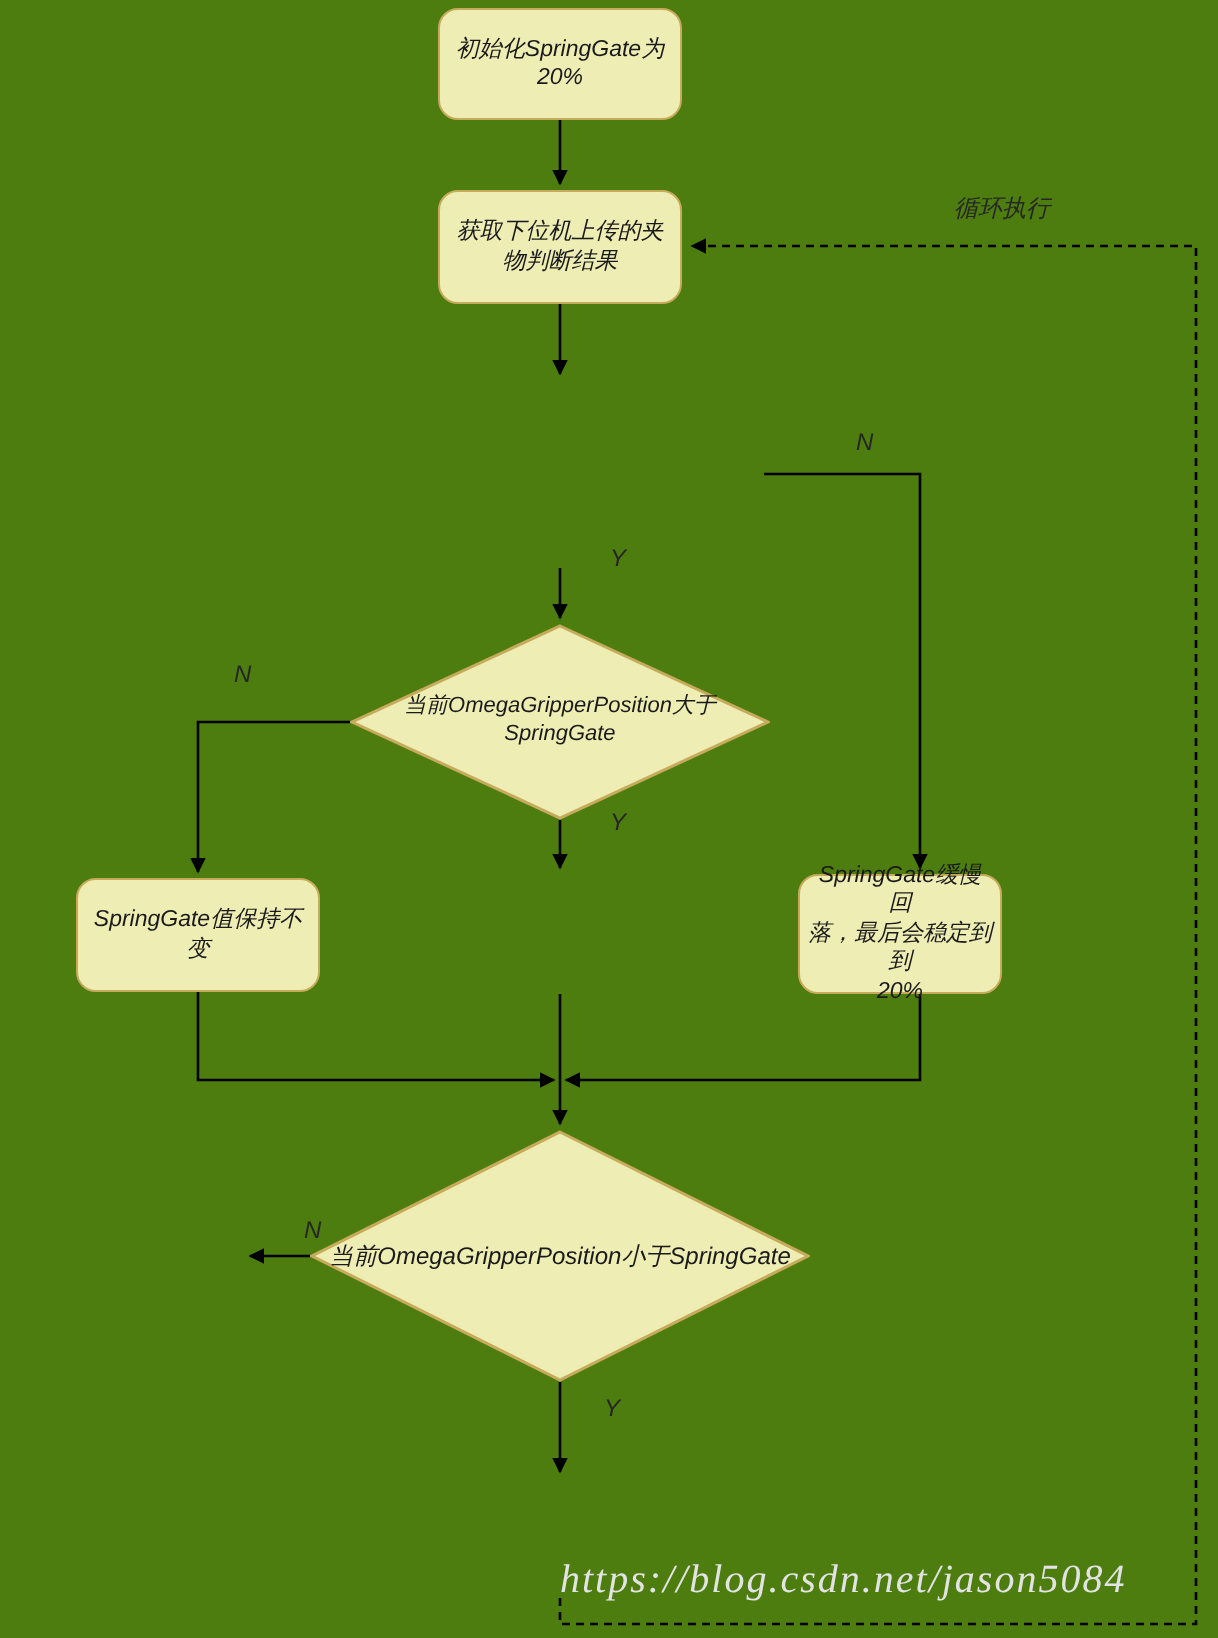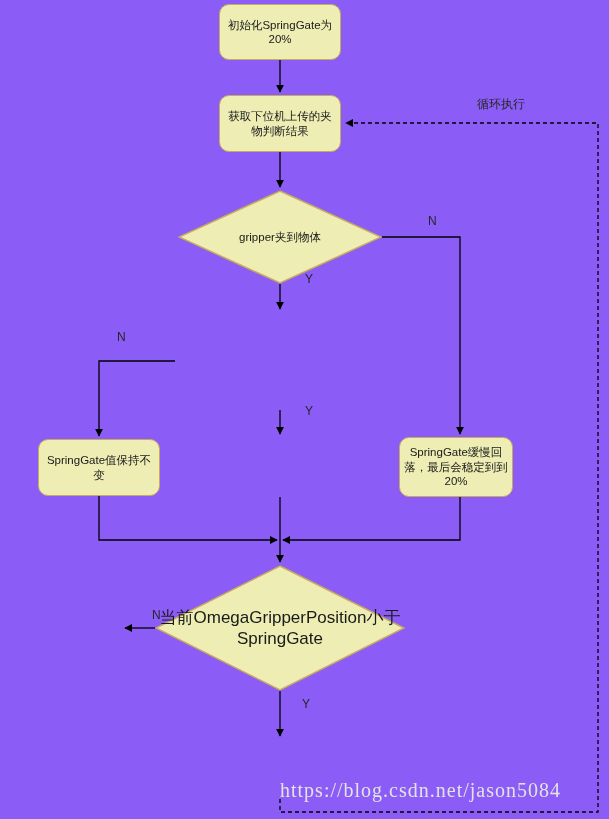--- a/index.html
+++ b/index.html
@@ -4,23 +4,24 @@
 <style>
   html, body {
     margin: 0;
     padding: 0;
     background: #ffffff;
   }
   #canvas {
     position: relative;
     width: 609px;
     height: 819px;
-    background: #8b5cf6;
+    background: #4d7c0f;
     font-family: "Liberation Sans", "DejaVu Sans", sans-serif;
     overflow: hidden;
+    font-style: italic;
   }
   #edges {
     position: absolute;
     left: 0;
     top: 0;
     width: 609px;
     height: 819px;
   }
   .node {
     position: absolute;
@@ -130,39 +131,40 @@
   <div class="node proc" style="left:219px; top:4px; width:122px; height:56px;">初始化SpringGate为
 20%</div>
 
   <div class="node proc" style="left:219px; top:95px; width:122px; height:57px;">获取下位机上传的夹
 物判断结果</div>
 
   <div class="node proc" style="left:38px; top:439px; width:122px; height:57px;">SpringGate值保持不
 变</div>
 
 
-  <div class="node proc" style="left:399px; top:437px; width:114px; height:60px;">SpringGate缓慢回
+  <div class="node proc" style="left:399px; top:437px; width:102px; height:60px;">SpringGate缓慢回
 落，最后会稳定到到
 20%</div>
 
 
 
-  <div class="dec-wrap" style="left:178px; top:190px; width:204px; height:94px;">
-    <svg class="dec-shape" viewBox="0 0 204 94" preserveAspectRatio="none" xmlns="http://www.w3.org/2000/svg">
-      <polygon points="102,1 203,47 102,93 1,47" fill="#ededb4" stroke="#c7ab5c" stroke-width="1.5"></polygon>
+
+  <div class="dec-wrap" style="left:175px; top:312px; width:210px; height:98px;">
+    <svg class="dec-shape" viewBox="0 0 210 98" preserveAspectRatio="none" xmlns="http://www.w3.org/2000/svg">
+      <polygon points="105,1 209,49 105,97 1,49" fill="#ededb4" stroke="#c7ab5c" stroke-width="1.5"></polygon>
     </svg>
-    <div class="dec-label">gripper夹到物体</div>
+    <div class="dec-label" style="font-size:11px;">当前OmegaGripperPosition大于
+SpringGate</div>
   </div>
-
 
   <div class="dec-wrap" style="left:155px; top:565px; width:250px; height:126px;">
     <svg class="dec-shape" viewBox="0 0 250 126" preserveAspectRatio="none" xmlns="http://www.w3.org/2000/svg">
       <polygon points="125,1 249,63 125,125 1,63" fill="#ededb4" stroke="#c7ab5c" stroke-width="1.5"></polygon>
     </svg>
-    <div class="dec-label" style="font-size:17px;">当前OmegaGripperPosition小于SpringGate</div>
+    <div class="dec-label" style="font-size:12px;">当前OmegaGripperPosition小于SpringGate</div>
   </div>
 
   <div class="edge-label" style="left:477px; top:96px;">循环执行</div>
   <div class="edge-label" style="left:428px; top:214px;">N</div>
   <div class="edge-label" style="left:305px; top:272px;">Y</div>
   <div class="edge-label" style="left:117px; top:330px;">N</div>
   <div class="edge-label" style="left:305px; top:404px;">Y</div>
   <div class="edge-label" style="left:152px; top:608px;">N</div>
   <div class="edge-label" style="left:302px; top:697px;">Y</div>
 

